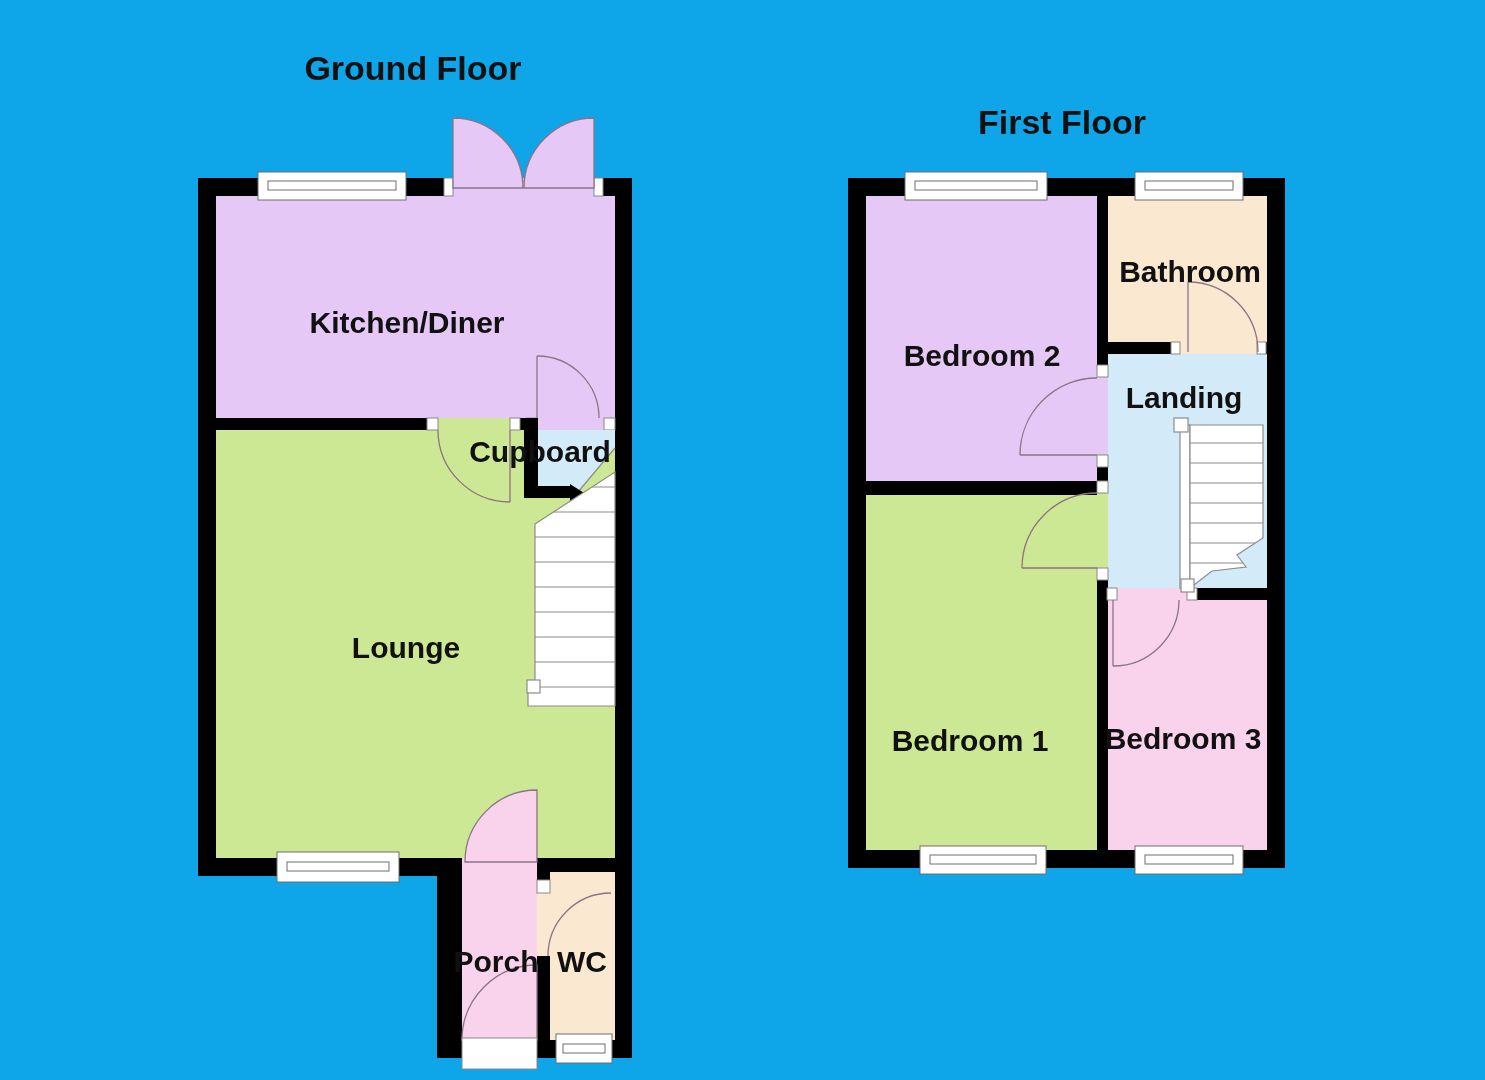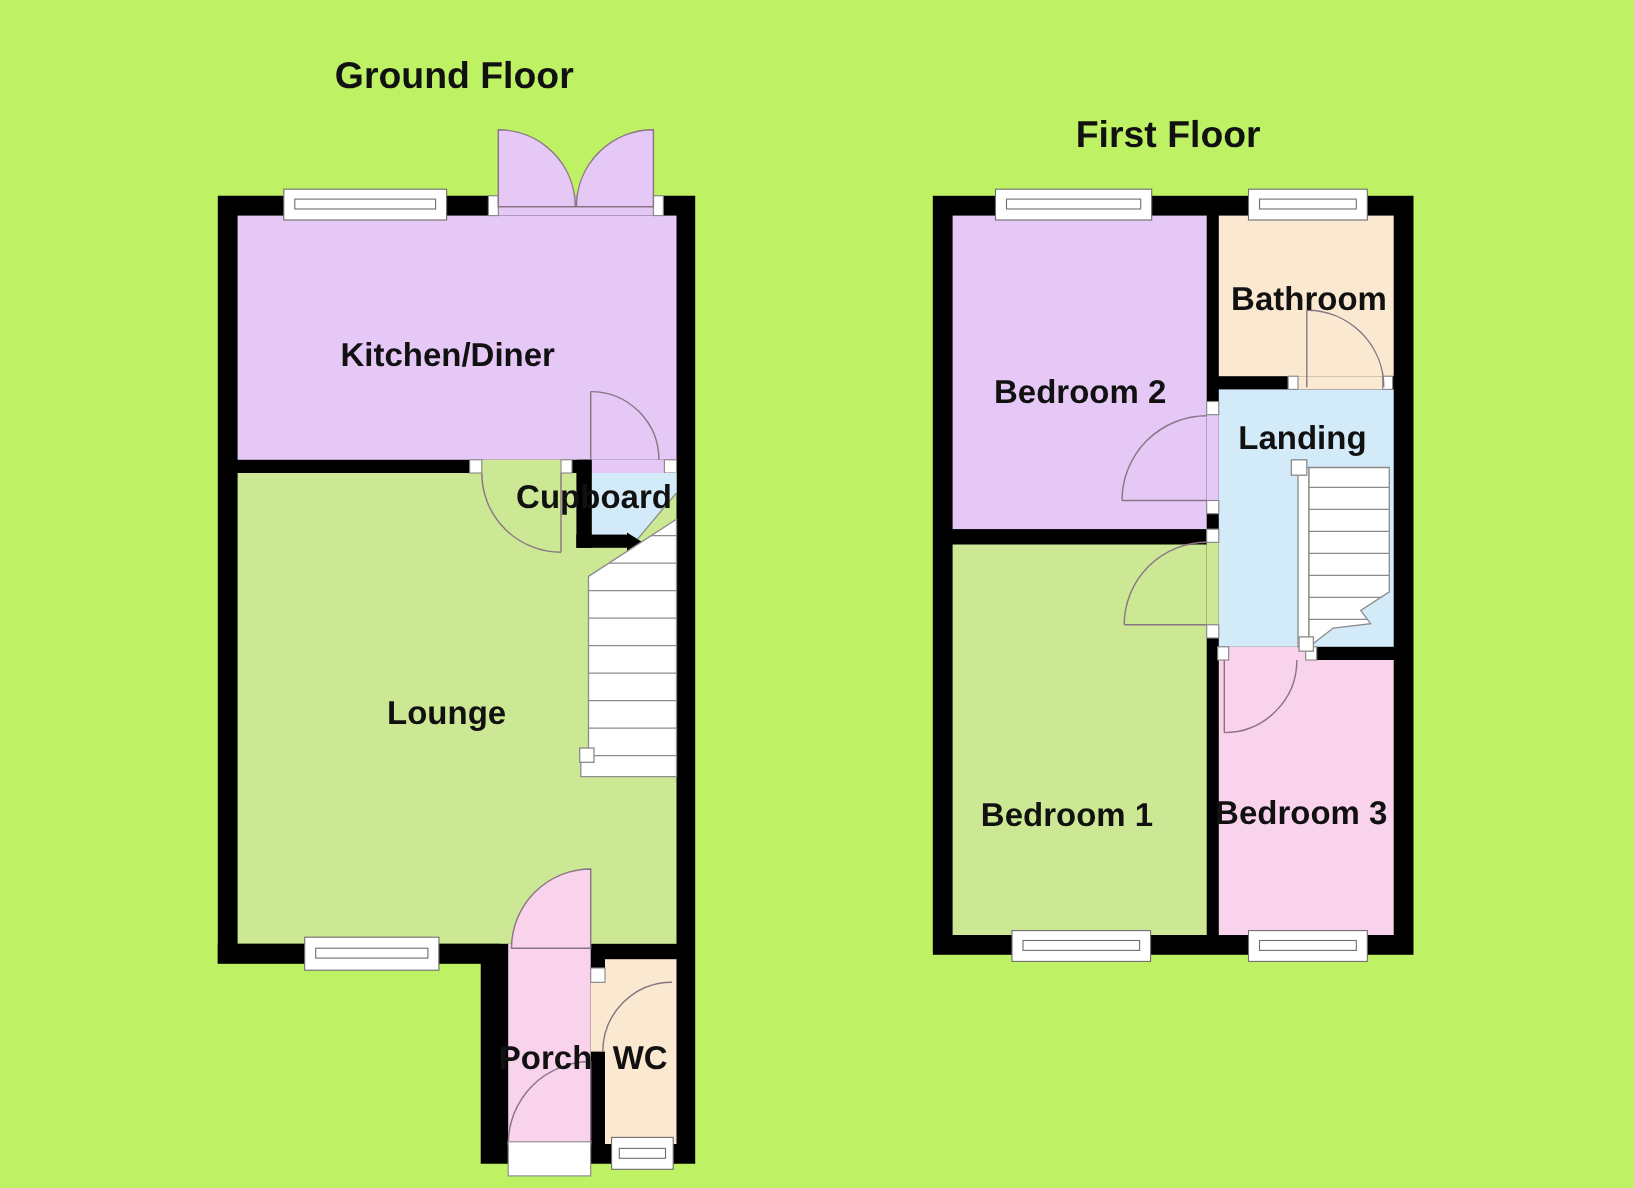--- a/index.html
+++ b/index.html
@@ -1,16 +1,16 @@
 <!DOCTYPE html>
 <html><head>
 <meta charset="utf-8">
 <style>
   html,body{margin:0;padding:0;background:#ffffff;}
-  .canvas{position:relative;width:1485px;height:1080px;background:#bef264;overflow:hidden;
+  .canvas{position:relative;width:1485px;height:1080px;background:#0ea5e9;overflow:hidden;
           font-family:"Liberation Sans", sans-serif;}
   svg{display:block;}
   text{font-family:"Liberation Sans", sans-serif;font-weight:bold;fill:#111111;}
   .floor-title{font-size:34px;}
   .room-label{font-size:30px;}
 </style>
 </head>
 <body>
 
 <div class="canvas">

